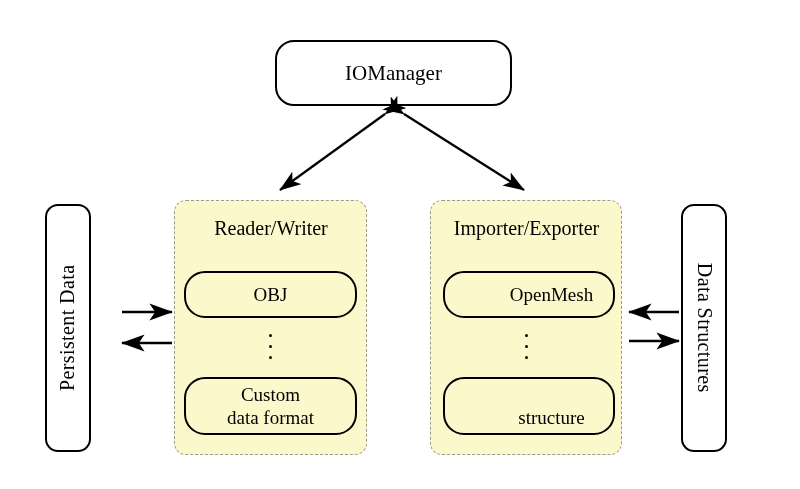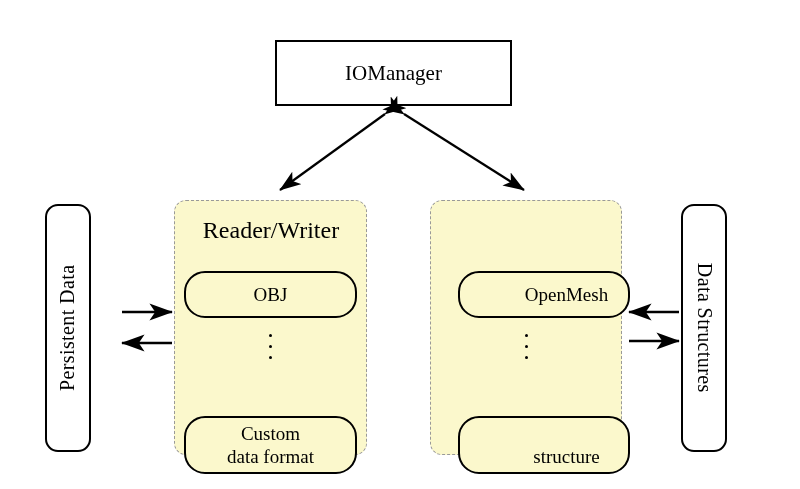--- a/index.html
+++ b/index.html
@@ -19,21 +19,21 @@
     height: 489px;
     background: #ffffff;
     overflow: hidden;
   }
 
   
   .node {
     position: absolute;
     box-sizing: border-box;
     border: 2.5px solid #000000;
-    border-radius: 0;
+    border-radius: 19px;
     background: #ffffff;
     display: flex;
     align-items: center;
     justify-content: center;
     text-align: center;
     line-height: 1.18;
   }
 
   
   #io-manager {
@@ -87,42 +87,42 @@
     top: 200px;
     width: 192px;
     height: 255px;
   }
   .panel-title {
     position: absolute;
     top: 16px;
     left: 1px;
     right: 0;
     text-align: center;
-    font-size: 24px;
+    font-size: 20px;
     white-space: nowrap;
   }
 
   
   .leaf {
     position: absolute;
     box-sizing: border-box;
     border: 2.5px solid #000000;
     border-radius: 21px;
     background: #fbf8cc;
     display: flex;
     align-items: center;
     justify-content: center;
     text-align: center;
     font-size: 19px;
     line-height: 1.22;
   }
   .leaf.top    { top: 70px;  height: 47px; }
-  .leaf.bottom { top: 176px; height: 58px; margin-top: 39px; }
+  .leaf.bottom { top: 176px; height: 58px; }
   #panel-reader-writer .leaf      { left: 9px;  width: 173px; }
-  #panel-importer-exporter .leaf  { left: 27px; width: 172px; padding-left: 45px; }
+  #panel-importer-exporter .leaf  { left: 12px; width: 172px; padding-left: 45px; }
 
   
   .vdots {
     position: absolute;
     top: 133px;
     left: 0;
     right: 0;
     text-align: center;
     font-size: 19px;
     line-height: 1;
@@ -180,20 +180,21 @@
 
     <div class="leaf bottom">
       <span>
         <span>Custom</span><br>
         <span>data format</span>
       </span>
     </div>
   </div>
 
   <div class="panel" id="panel-importer-exporter">
+    <div class="panel-title">Importer/Exporter</div>
 
     <div class="leaf top">
       <span>OpenMesh</span>
     </div>
 
     <div class="vdots">
       <span></span>
         <span></span>
         <span></span>
     </div>

